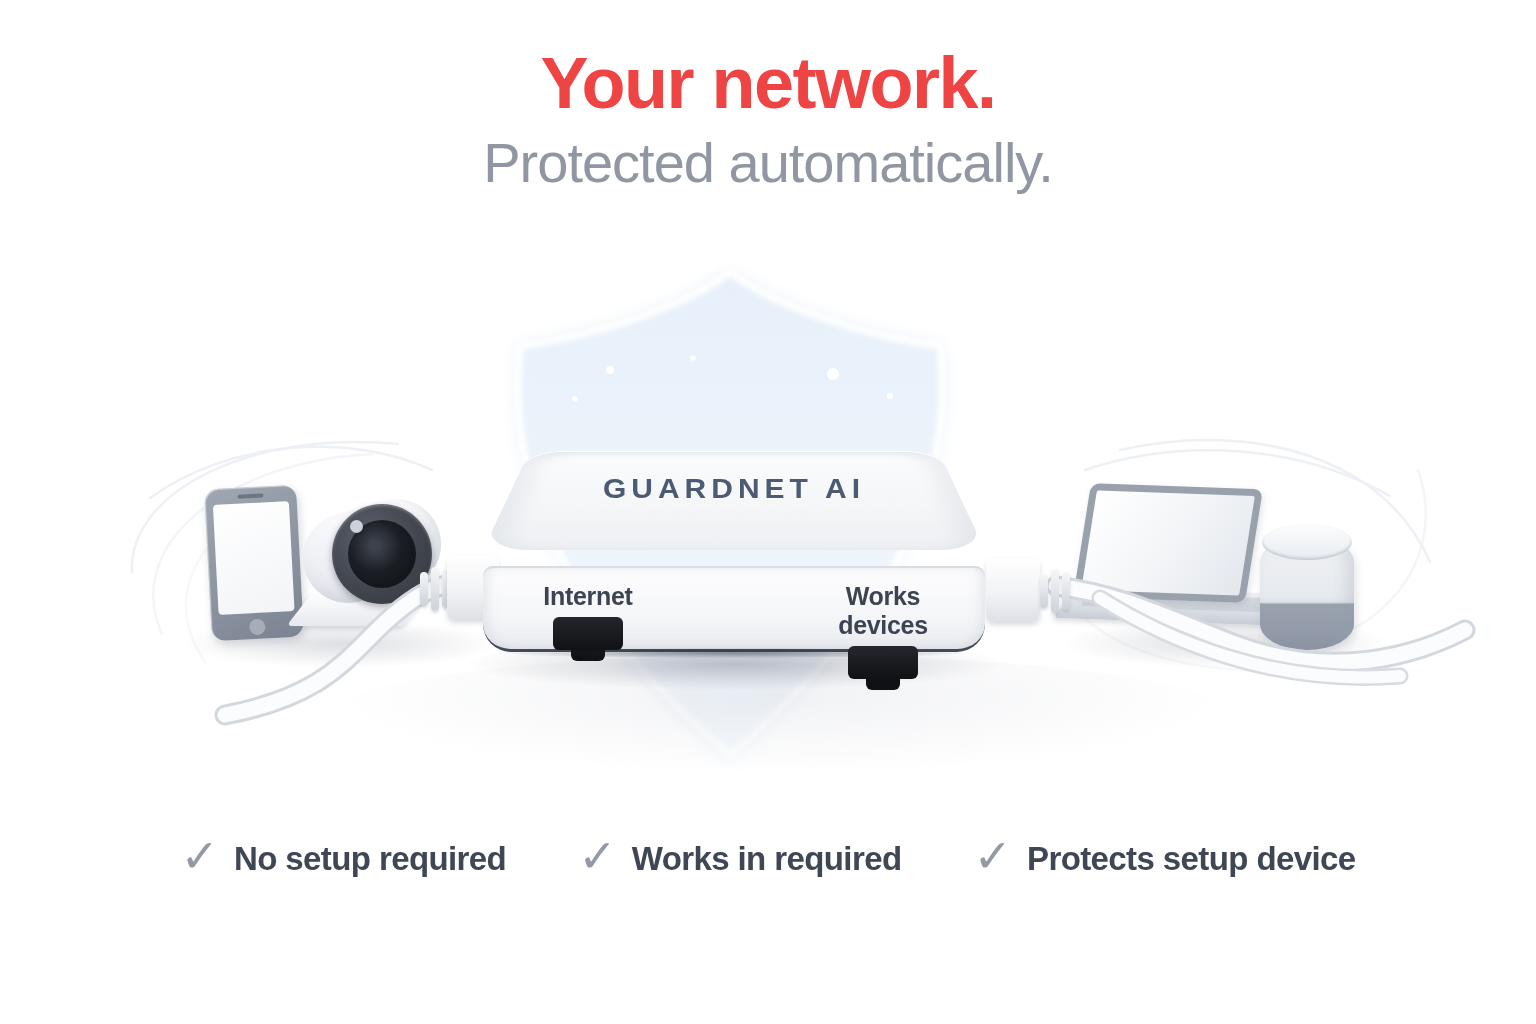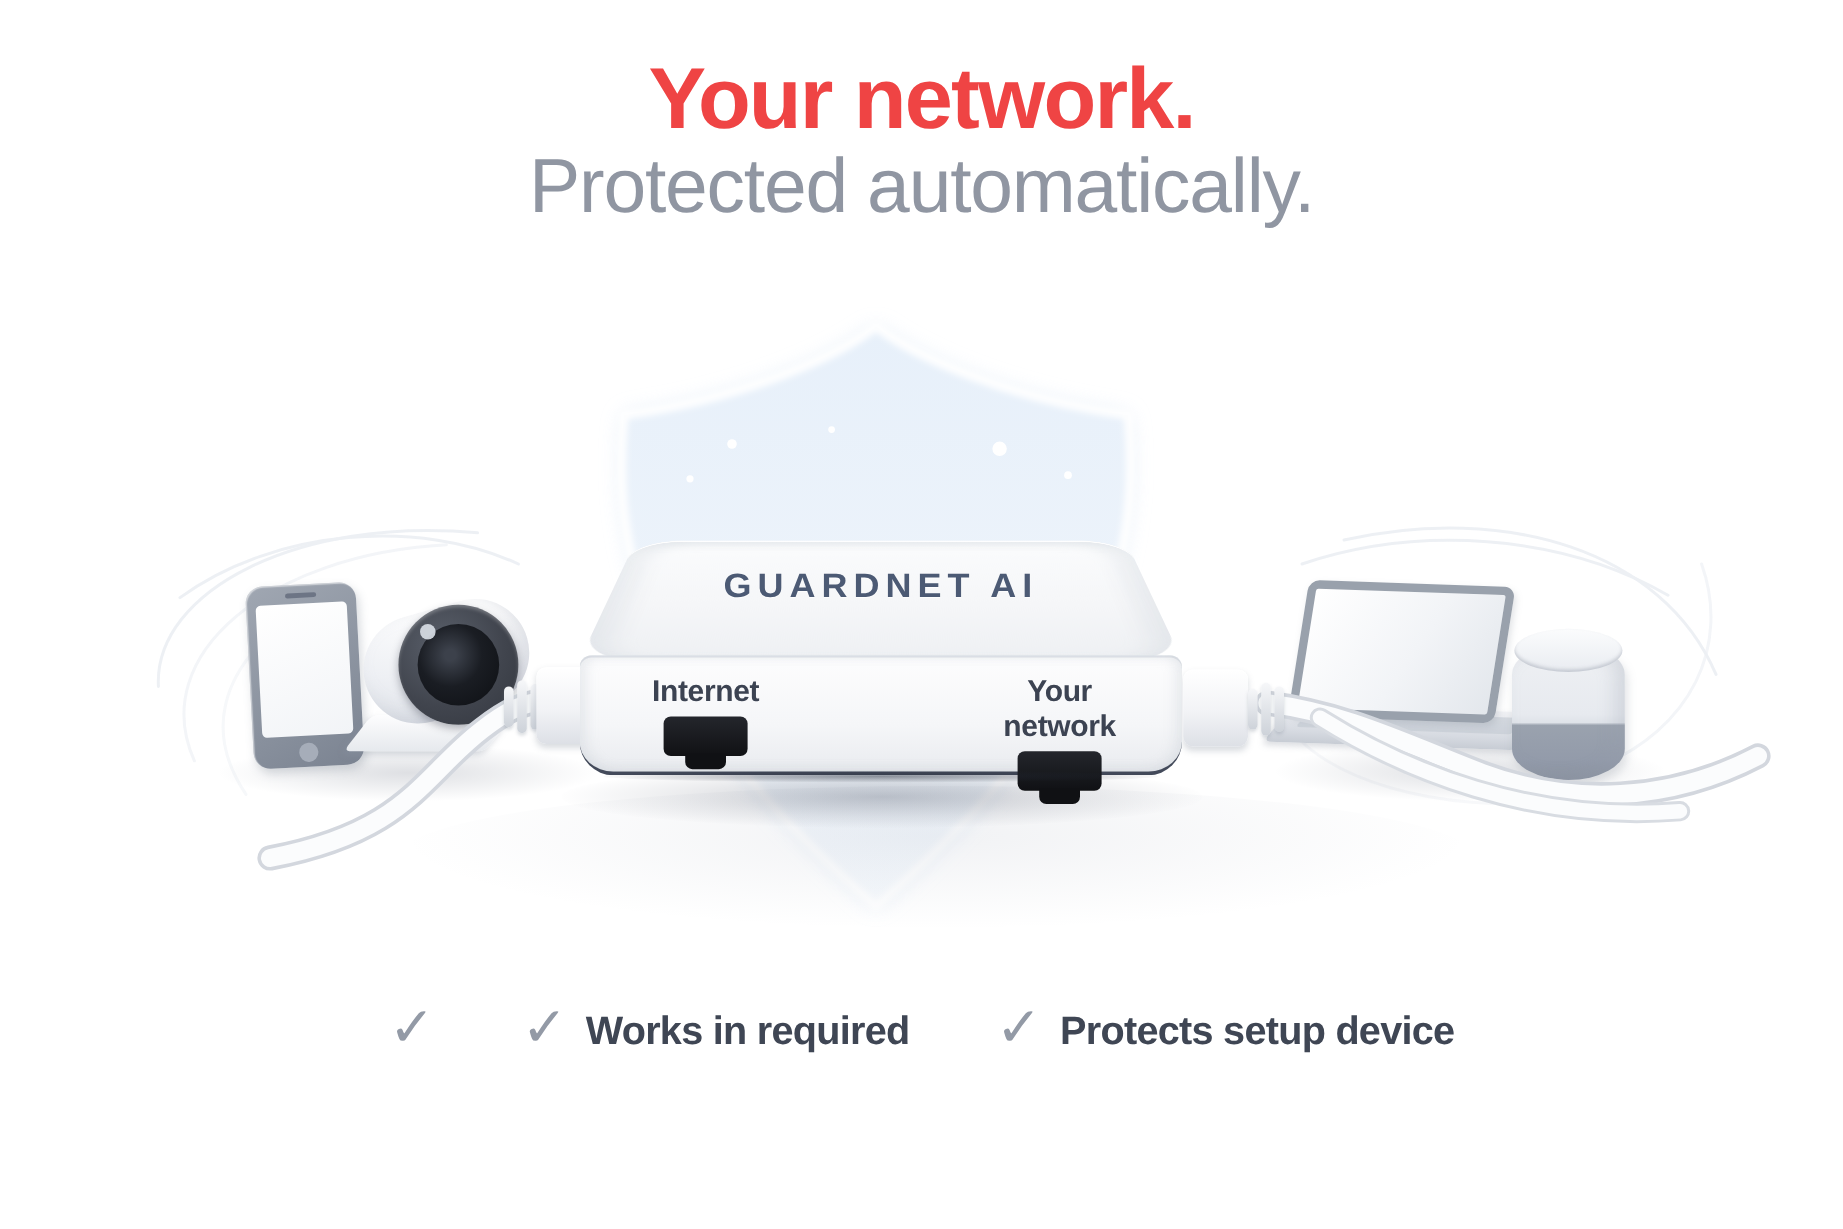--- a/index.html
+++ b/index.html
@@ -3,21 +3,21 @@
 <meta charset="utf-8">
 <style>
   * { margin:0; padding:0; box-sizing:border-box; }
   html,body { width:1536px; height:1024px; background:#ffffff; overflow:hidden;
               font-family:"Liberation Sans", sans-serif; }
   .stage { position:relative; width:1536px; height:1024px; background:#ffffff; }
 
   
   .hero { position:absolute; top:46px; left:0; right:0; text-align:center; }
   .hero h1 { font-size:72px; font-weight:700; color:#ef4444; letter-spacing:-1.5px; line-height:1.05; }
-  .hero h2 { font-size:64px; font-weight:400; color:#9096a2; letter-spacing:-1px; line-height:1.05; }
+  .hero h2 { font-size:56px; font-weight:400; color:#9096a2; letter-spacing:-1px; margin-top:12px; line-height:1.05; }
 
   
   .bg-svg, .cable-svg { position:absolute; left:0; top:0; width:1536px; height:1024px; }
 
   
   .floor-shadow { position:absolute; border-radius:50%; }
   .floor-wide   { left:330px; top:655px; width:900px; height:120px;
                   background:radial-gradient(ellipse at 50% 35%, rgba(120,130,152,.10), rgba(120,130,152,0) 70%); }
   .floor-center { left:468px; top:638px; width:534px; height:52px;
                   background:radial-gradient(ellipse at center, rgba(66,74,92,.30) 0%, rgba(66,74,92,.10) 45%, rgba(66,74,92,0) 72%); }
@@ -99,21 +99,21 @@
   .router-top { position:absolute; left:0; top:-140px; width:502px; height:260px;
                 transform-origin:50% 100%; transform:perspective(1000px) rotateX(62deg);
                 border-radius:46px;
                 background:linear-gradient(180deg,#fbfcfd 0%,#f5f6f8 60%,#eef0f3 100%);
                 box-shadow:inset 0 3px 0 rgba(255,255,255,.95),
                            inset -18px 8px 22px rgba(188,194,205,.22),
                            inset 18px 8px 22px rgba(188,194,205,.22); }
   .router-brand { position:absolute; left:0; right:0; top:42px; text-align:center;
                   font-size:30px; font-weight:700; letter-spacing:5px; color:#4c5a74;
                   transform:scaleY(.94); text-shadow:0 1px 1px rgba(255,255,255,.8); }
-  .router-front { position:absolute; left:0; top:116px; width:502px; height:100px;
+  .router-front { position:absolute; left:0; top:136px; width:502px; height:86px;
                   border-radius:10px 10px 28px 28px;
                   background:linear-gradient(180deg,#fdfdfe 0%,#f5f6f8 60%,#e9ebef 100%);
                   border-bottom:3px solid #434a5a;
                   box-shadow:inset 6px 0 10px rgba(188,194,205,.25),
                              inset -6px 0 10px rgba(188,194,205,.25),
                              inset 0 2px 0 rgba(210,214,222,.6); }
   .router-front::after { content:""; position:absolute; left:4%; right:4%; bottom:-9px; height:10px;
                   border-radius:50%;
                   background:radial-gradient(ellipse at center, rgba(35,41,55,.45), rgba(35,41,55,0) 75%); }
   .port-group { position:absolute; top:16px; width:140px; text-align:center; }
@@ -245,29 +245,30 @@
 
   <div class="router">
     <div class="router-top"></div>
     <div class="router-brand">GUARDNET AI</div>
     <div class="router-front">
       <div class="port-group port-group-left">
         <div class="port-label">Internet</div>
         <div class="rj45"></div>
       </div>
       <div class="port-group port-group-right">
-        <div class="port-label">Your network</div>
+        <div class="port-label">Works devices</div>
         <div class="rj45"></div>
       </div>
     </div>
   </div>
 
   <div class="features">
     <div class="feature">
       <span class="check">✓</span>
+      <span class="feature-label">No setup required</span>
     </div>
     <div class="feature">
       <span class="check">✓</span>
       <span class="feature-label">Works in required</span>
     </div>
     <div class="feature">
       <span class="check">✓</span>
       <span class="feature-label">Protects setup device</span>
     </div>
   </div>

